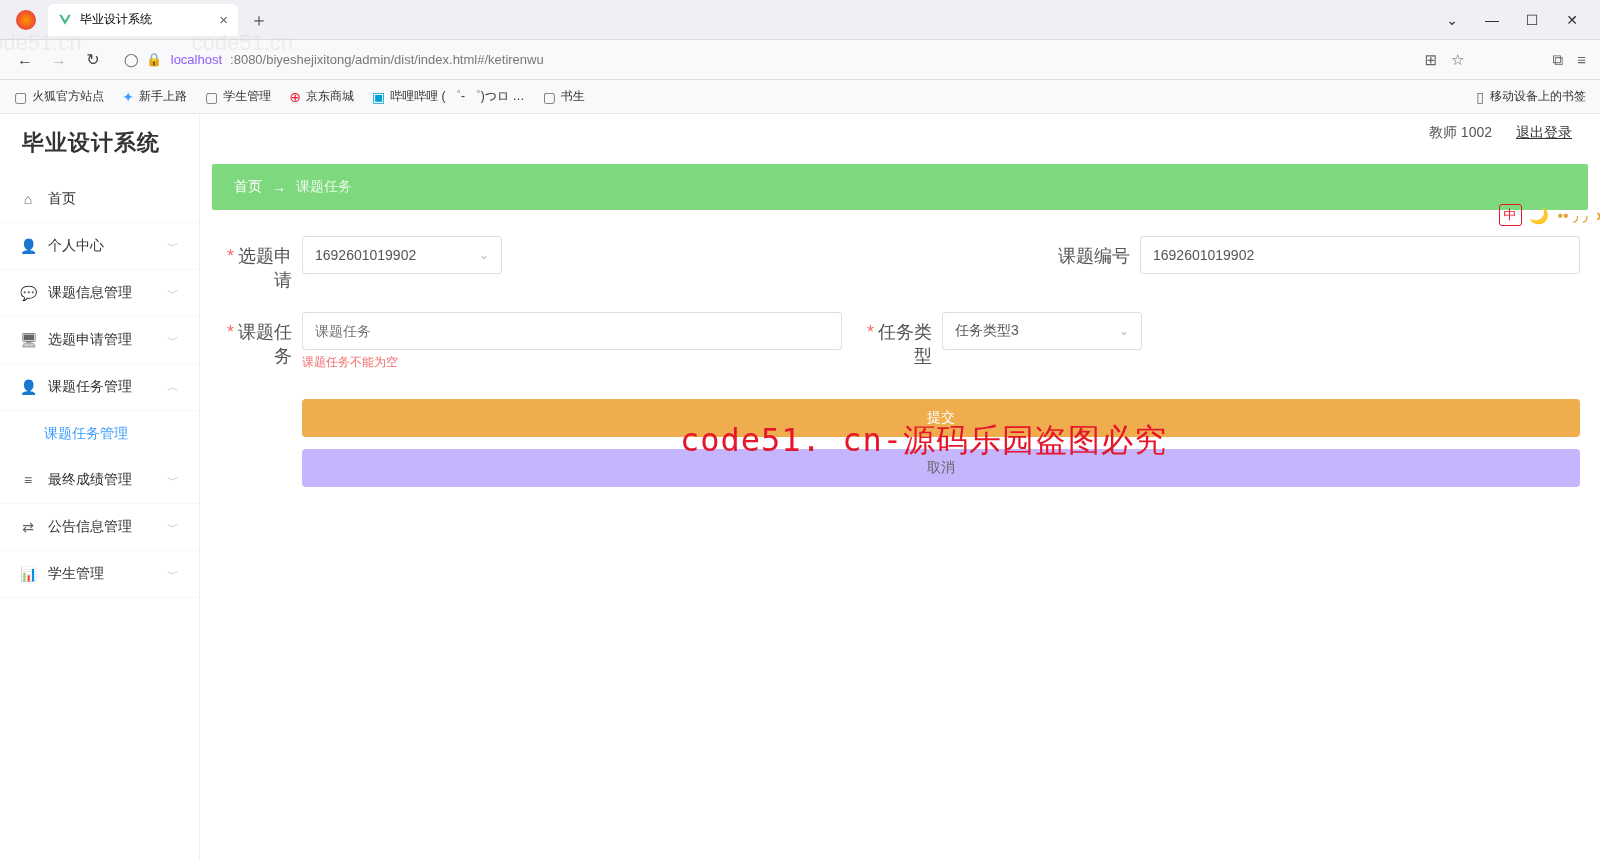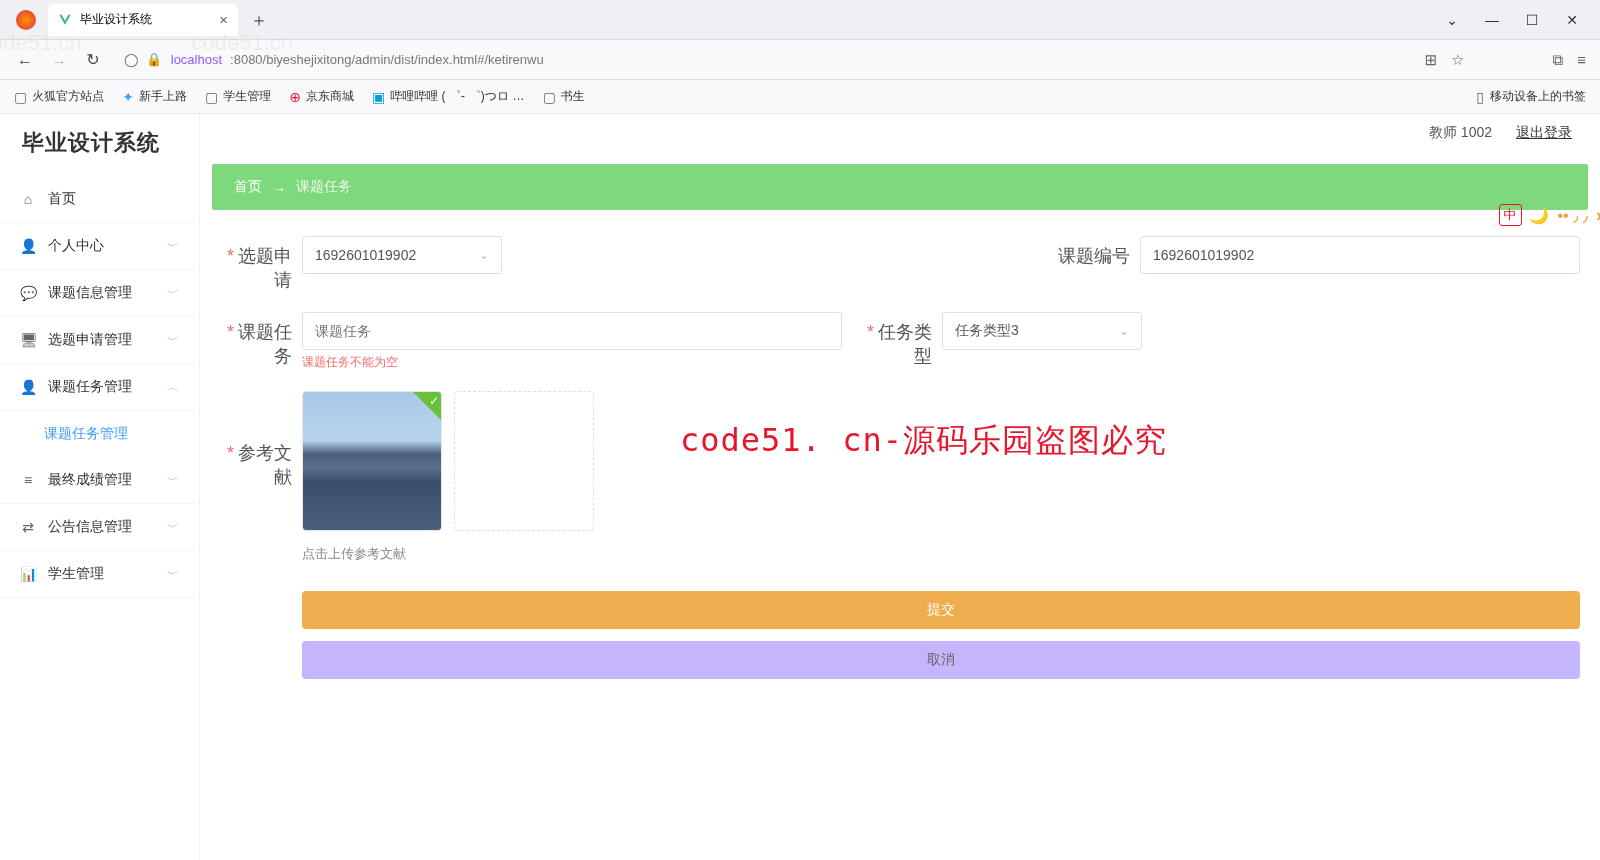--- a/index.html
+++ b/index.html
@@ -245,33 +245,20 @@
           <input class="input wide" style="color: rgb(187, 187, 187);" placeholder="课题任务">
           <div class="err">课题任务不能为空</div>
         </div>
         <div class="label req">任务类型</div>
         <div class="select mid">
           <span>任务类型3</span>
           <span class="arrow">⌄</span>
         </div>
       </div>
 
-      <div class="form-row">
-        <div class="label req" style="padding-top:50px">参考文献</div>
-        <div class="col">
-          <div class="upload-row">
-            <div class="thumb">
-              <div class="thumb-img"></div>
-              <div class="thumb-check"></div>
-            </div>
-            <div class="upload-add"></div>
-          </div>
-          <div class="upload-tip">点击上传参考文献</div>
-        </div>
-      </div>
 
       <div class="btns">
         <button class="btn primary">提交</button>
         <button class="btn cancel">取消</button>
       </div>
     </div>
 
     <div class="watermark">code51. cn-源码乐园盗图必究</div>
   </div>
 </div>

